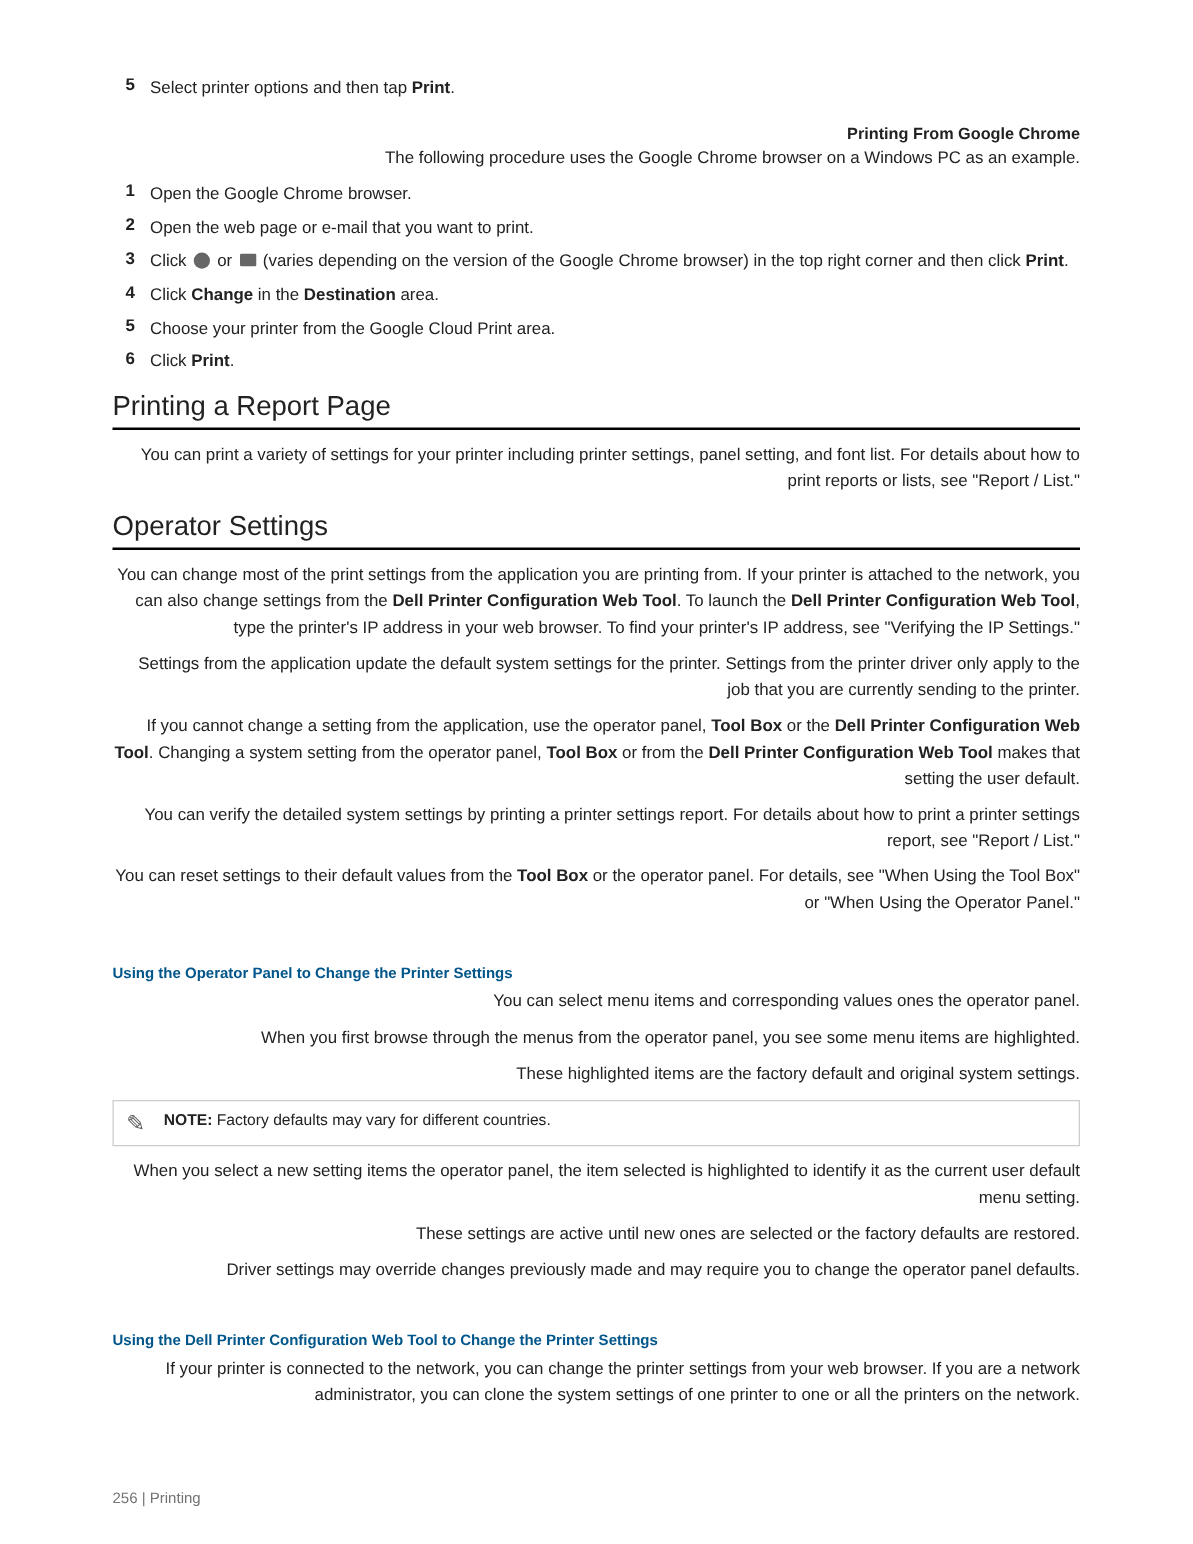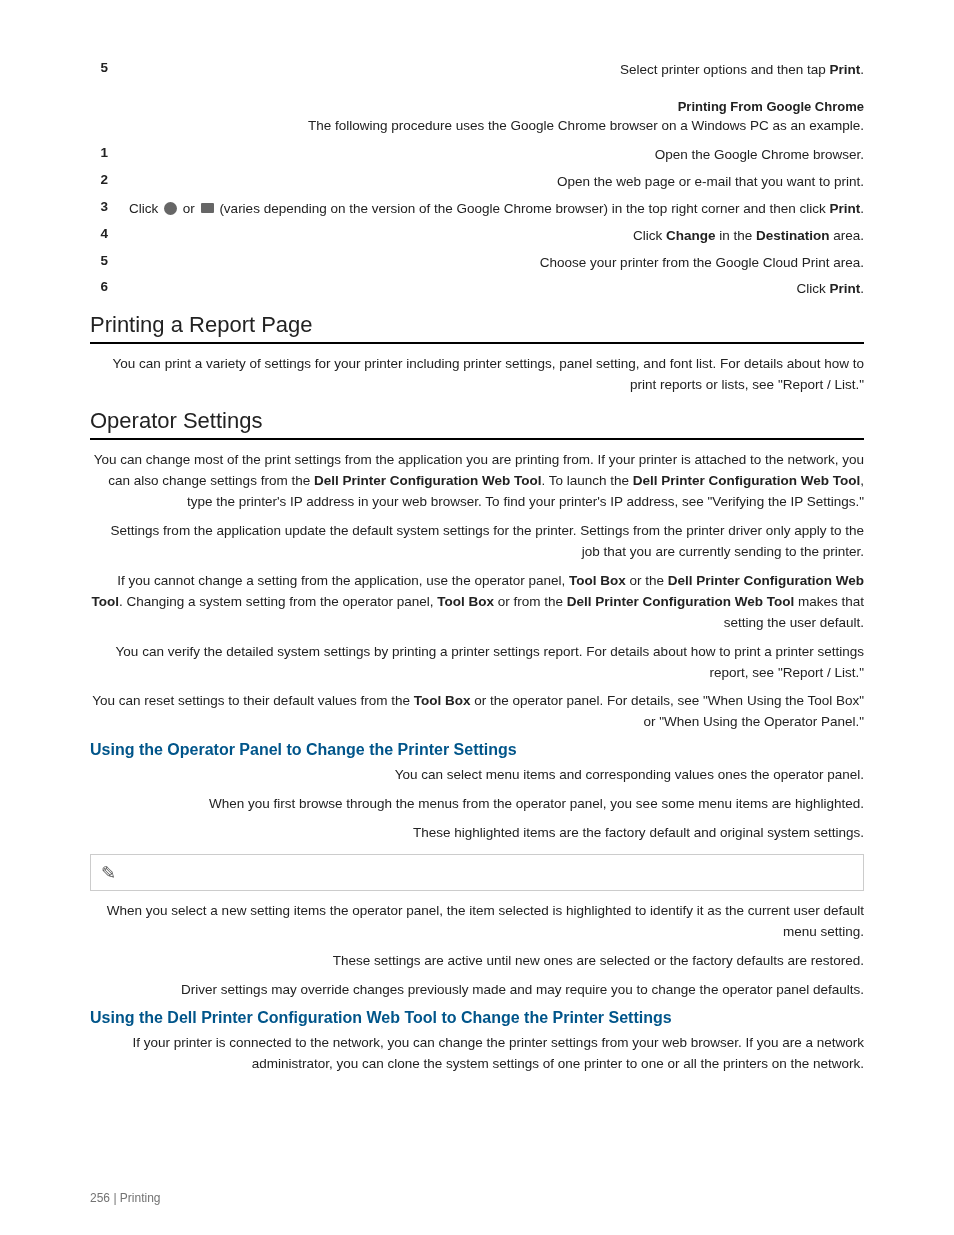--- a/index.html
+++ b/index.html
@@ -16,34 +16,34 @@
       display: flex;
       gap: 12px;
       margin-bottom: 6px;
       align-items: flex-start;
     }
     .step-num {
       font-weight: bold;
       min-width: 18px;
       text-align: right;
     }
-    .step-text { flex: 1; line-height: 1.55; text-align: right; }
+    .step-text { flex: 1; line-height: 1.55; }
     .section-heading {
       font-size: 22px;
       font-weight: normal;
       border-bottom: 2px solid #000;
       padding-bottom: 4px;
       margin-top: 12px;
       margin-bottom: 10px;
     }
     .sub-heading {
-      font-size: 16px;
+      font-size: 12px;
       font-weight: bold;
       color: #00558a;
-      margin-top: 8px;
+      margin-top: 38px;
       margin-bottom: 6px;
     }
     .subsection-heading {
       font-size: 13px;
       font-weight: bold;
       margin-bottom: 2px;
       margin-top: 10px;
       text-align: right;
     }
     p { line-height: 1.55; margin-bottom: 8px; text-align: right; }
@@ -157,20 +157,24 @@
   <span>You can reset settings to their default values from the </span><span class="bold">Tool Box</span><span> or the operator panel. For details, see "When Using the Tool Box" or "When Using the Operator Panel."</span>
 </p>
 
 <div class="sub-heading">Using the Operator Panel to Change the Printer Settings</div>
 <p>You can select menu items and corresponding values ones the operator panel.</p>
 <p>When you first browse through the menus from the operator panel, you see some menu items are highlighted.</p>
 <p>These highlighted items are the factory default and original system settings.</p>
 
 <div class="note-box">
   <span class="note-icon">✎</span>
+  <span class="note-text">
+    <span class="bold">NOTE:</span>
+    <span>Factory defaults may vary for different countries.</span>
+  </span>
 </div>
 
 <p>When you select a new setting items the operator panel, the item selected is highlighted to identify it as the current user default menu setting.</p>
 <p>These settings are active until new ones are selected or the factory defaults are restored.</p>
 <p>Driver settings may override changes previously made and may require you to change the operator panel defaults.</p>
 
 <div class="sub-heading">Using the Dell Printer Configuration Web Tool to Change the Printer Settings</div>
 <p>If your printer is connected to the network, you can change the printer settings from your web browser. If you are a network administrator, you can clone the system settings of one printer to one or all the printers on the network.</p>
 
 <div class="footer">

